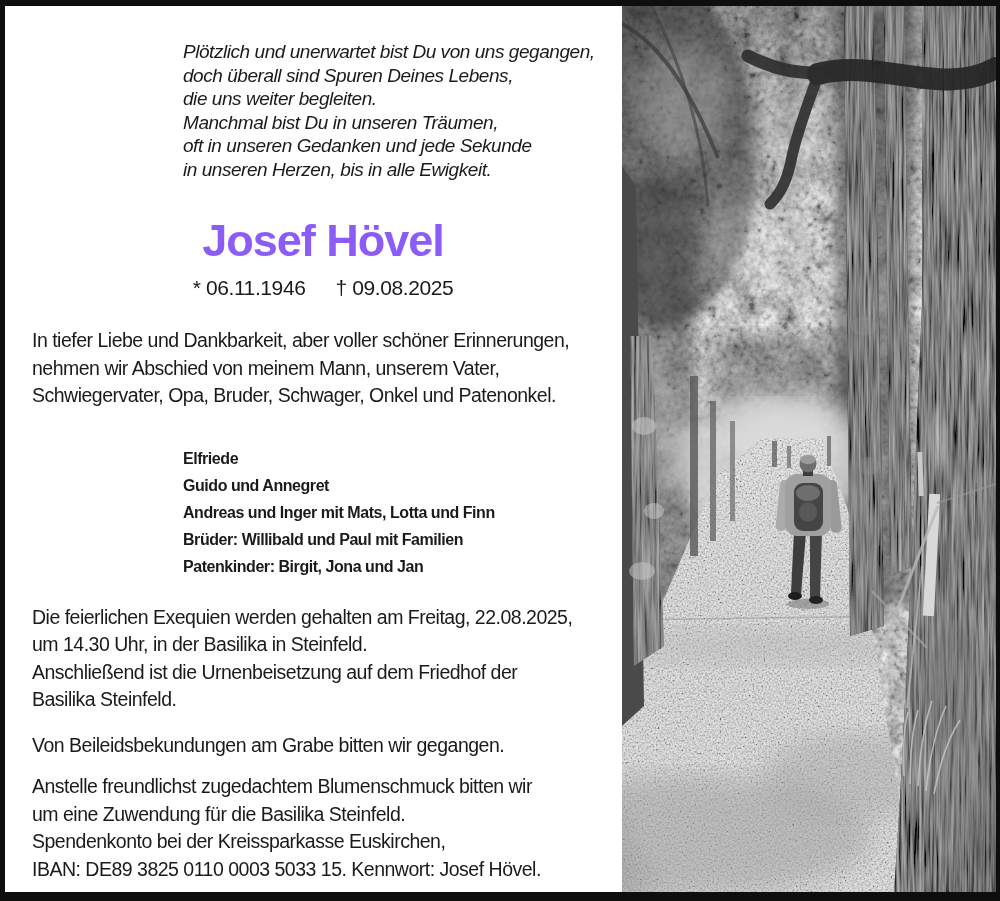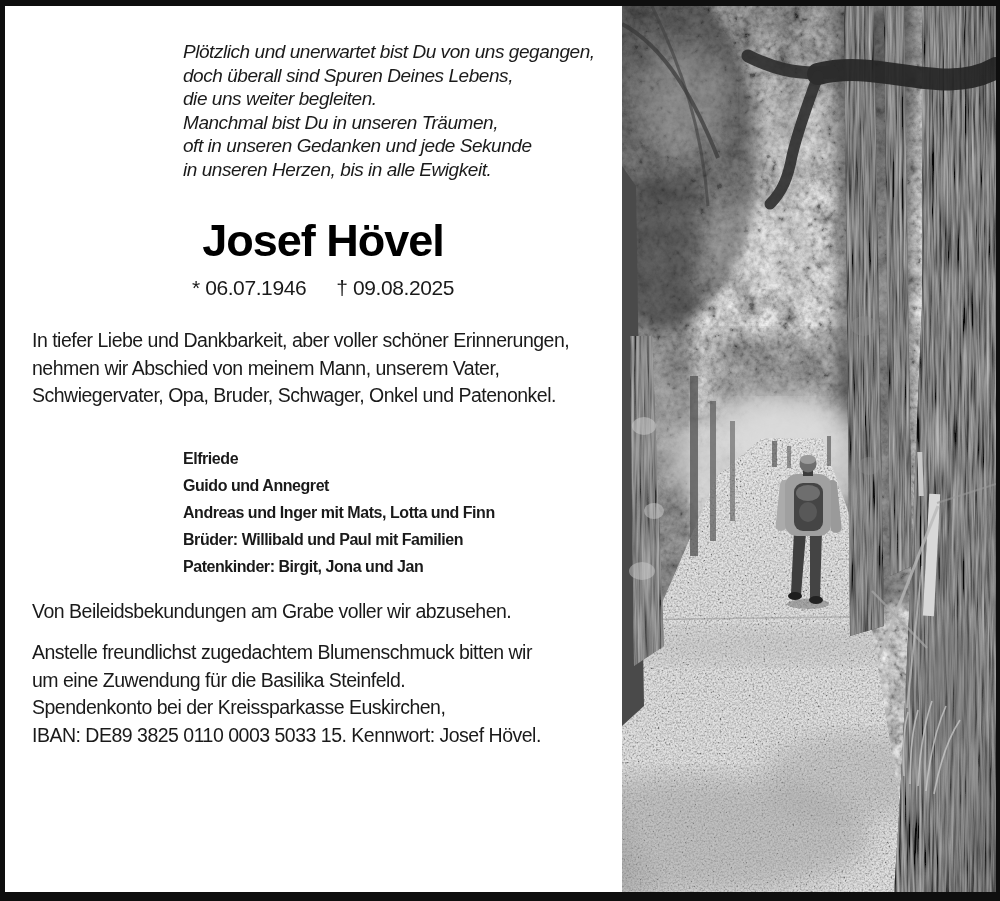--- a/index.html
+++ b/index.html
@@ -17,21 +17,21 @@
     font-size:19.5px;line-height:27.5px;letter-spacing:-0.5px;
   }
   .text-col p{margin:0;white-space:pre-line;}
   .poem{
     margin:22px 0 0 151px;font-style:italic;font-size:19px;line-height:23.5px;
     letter-spacing:-0.45px;white-space:pre-line;
   }
   .name-block{text-align:center;}
   .deceased-name{
     margin:36px 0 0 0;font-size:45px;line-height:1.06;font-weight:700;
-    letter-spacing:-1px;color:#000000;
+    letter-spacing:-1px;color:#8b5cf6;
   }
   .dates{margin-top:9px;font-size:21px;letter-spacing:-0.4px;}
   .dates .death{margin-left:30px;}
   .intro{margin-top:26px !important;}
   .mourners{
     margin:35px 0 0 151px;font-weight:700;font-size:16px;line-height:27px;
     letter-spacing:-0.45px;white-space:pre-line;
   }
   .address{margin-top:40px !important;}
   .service{margin-top:24px !important;}
@@ -50,37 +50,41 @@
       <div class="poem">Plötzlich und unerwartet bist Du von uns gegangen,
 doch überall sind Spuren Deines Lebens,
 die uns weiter begleiten.
 Manchmal bist Du in unseren Träumen,
 oft in unseren Gedanken und jede Sekunde
 in unseren Herzen, bis in alle Ewigkeit.</div>
 
       <div class="name-block">
         <h1 class="deceased-name">Josef Hövel</h1>
         <div class="dates">
-          <span class="birth">* 06.07.1946</span><span class="death">† 09.08.2025</span>
+          <span class="birth">* 06.11.1946</span><span class="death">† 09.08.2025</span>
         </div>
       </div>
 
       <p class="intro">In tiefer Liebe und Dankbarkeit, aber voller schöner Erinnerungen,
 nehmen wir Abschied von meinem Mann, unserem Vater,
 Schwiegervater, Opa, Bruder, Schwager, Onkel und Patenonkel.</p>
 
       <div class="mourners">Elfriede
 Guido und Annegret
 Andreas und Inger mit Mats, Lotta und Finn
 Brüder: Willibald und Paul mit Familien
 Patenkinder: Birgit, Jona und Jan</div>
 
 
-
-      <p class="condolence">Von Beileidsbekundungen am Grabe voller wir abzusehen.</p>
+      <p class="service">Die feierlichen Exequien werden gehalten am Freitag, 22.08.2025,
+um 14.30 Uhr, in der Basilika in Steinfeld.
+Anschließend ist die Urnenbeisetzung auf dem Friedhof der
+Basilika Steinfeld.</p>
+
+      <p class="condolence">Von Beileidsbekundungen am Grabe bitten wir gegangen.</p>
 
       <p class="donation">Anstelle freundlichst zugedachtem Blumenschmuck bitten wir
 um eine Zuwendung für die Basilika Steinfeld.
 Spendenkonto bei der Kreissparkasse Euskirchen,
 IBAN: DE89 3825 0110 0003 5033 15. Kennwort: Josef Hövel.</p>
     </div>
 
     <div class="photo">
       <svg viewBox="0 0 374 886" preserveAspectRatio="none" aria-hidden="true">
         <defs>

